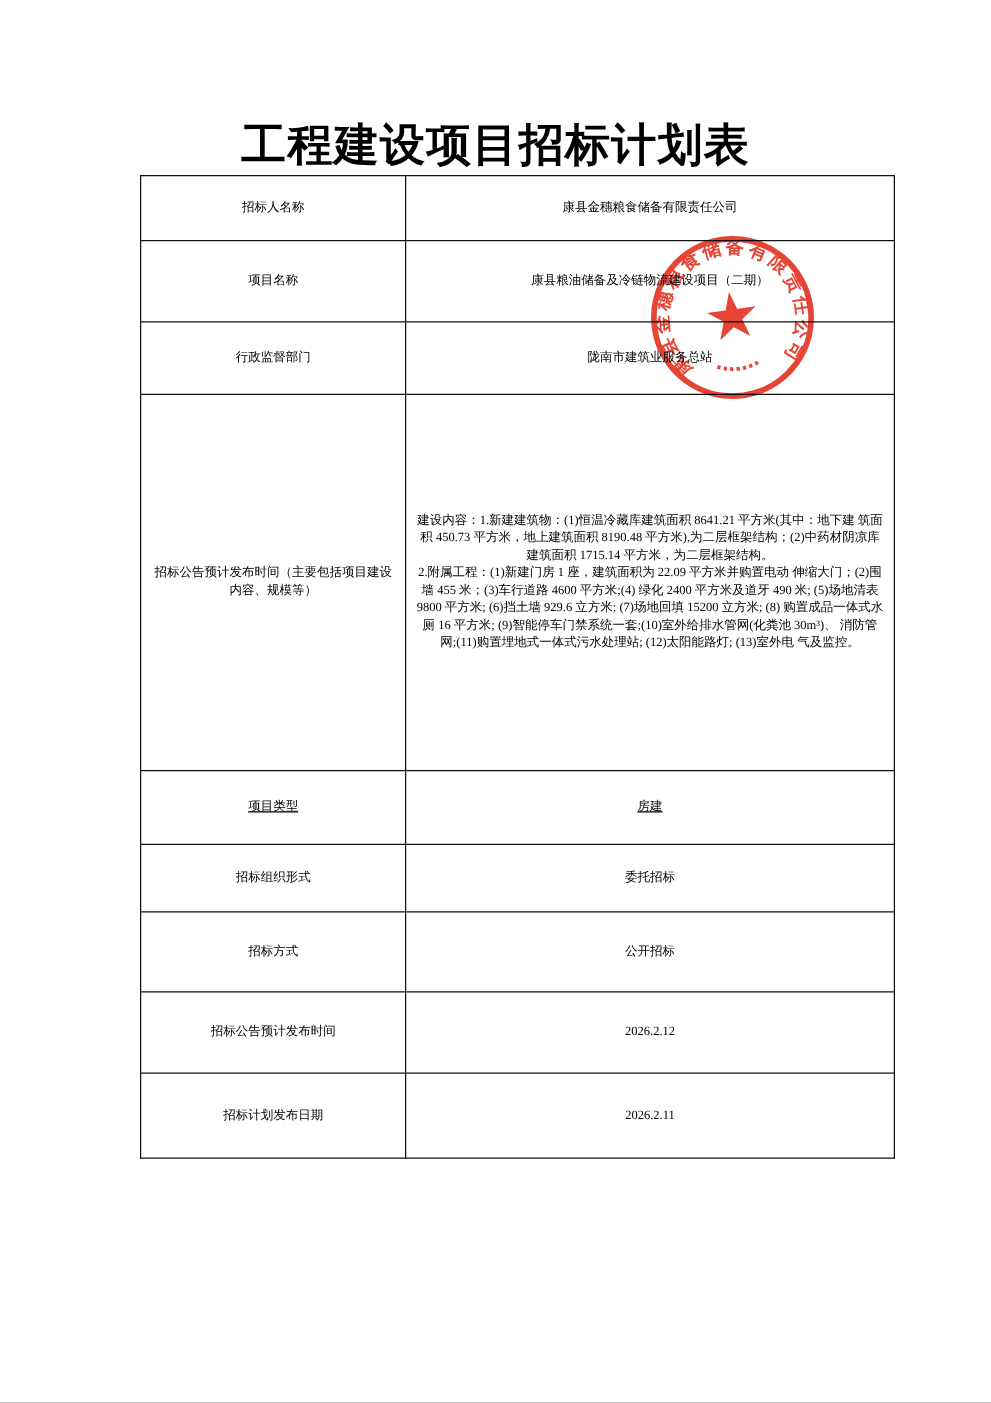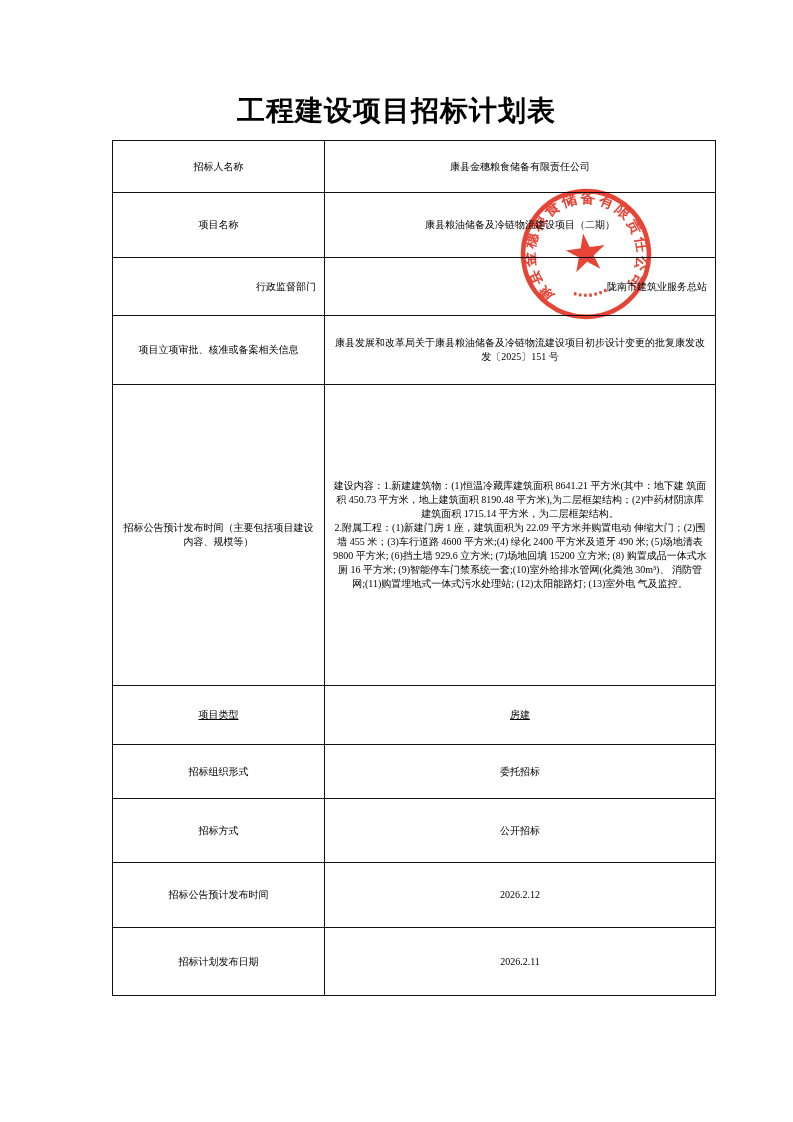--- a/index.html
+++ b/index.html
@@ -11,21 +11,21 @@
     overflow:hidden;
     font-family:"Liberation Serif","DejaVu Serif",serif;
     color:#000;
   }
   .doc-title{
     position:absolute;
     left:0;top:92px;width:793px;
     text-align:center;
     font-family:"Liberation Sans","DejaVu Sans",sans-serif;
     font-weight:bold;
-    font-size:28px;
+    font-size:36px;
     letter-spacing:1px;
   }
   table.plan{
     position:absolute;
     left:112px;top:140px;
     width:569px;
     border-collapse:collapse;
     table-layout:fixed;
     font-size:10px;
   }
@@ -33,21 +33,21 @@
     border:1.5px solid #111;
     padding:4px 8px;
     vertical-align:middle;
     text-align:center;
     line-height:1.4;
   }
   td.lbl{width:195px;}
   td.val{width:374px;}
   tr.r0 td{height:43px;}
   tr.r1 td{height:56px;}
-  tr.r2 td{height:49px;text-align:right;}
+  tr.r2 td{height:49px;}
   tr.r3 td{height:60px;}
   tr.r4 td{height:292px;}
   tr.r5 td{height:50px;text-decoration:underline;}
   tr.r6 td{height:52px;}
   tr.r7 td{height:45px;}
   tr.r8 td{height:55px;}
   tr.r9 td{height:56px;}
   tr.r10 td{height:59px;}
   td.val-long{
     text-align:left;
@@ -80,24 +80,20 @@
         <td class="val">康县金穗粮食储备有限责任公司</td>
       </tr>
       <tr class="r1">
         <td class="lbl">项目名称</td>
         <td class="val">康县粮油储备及冷链物流建设项目（二期）</td>
       </tr>
       <tr class="r2">
         <td class="lbl">行政监督部门</td>
         <td class="val">陇南市建筑业服务总站</td>
       </tr>
-      <tr class="r3">
-        <td class="lbl">项目立项审批、核准或备案相关信息</td>
-        <td class="val">康县发展和改革局关于康县粮油储备及冷链物流建设项目初步设计变更的批复康发改发〔2025〕151 号</td>
-      </tr>
       <tr class="r4">
         <td class="lbl">招标公告预计发布时间（主要包括项目建设内容、规模等）</td>
         <td class="val val-long">建设内容：1.新建建筑物：(1)恒温冷藏库建筑面积 8641.21 平方米(其中：地下建 筑面积 450.73 平方米，地上建筑面积 8190.48 平方米),为二层框架结构；(2)中药材阴凉库建筑面积 1715.14 平方米，为二层框架结构。
 2.附属工程：(1)新建门房 1 座，建筑面积为 22.09 平方米并购置电动 伸缩大门；(2)围墙 455 米；(3)车行道路 4600 平方米;(4) 绿化 2400 平方米及道牙 490 米; (5)场地清表 9800 平方米; (6)挡土墙 929.6 立方米; (7)场地回填 15200 立方米; (8) 购置成品一体式水厕 16 平方米; (9)智能停车门禁系统一套;(10)室外给排水管网(化粪池 30m³)、 消防管网;(11)购置埋地式一体式污水处理站; (12)太阳能路灯; (13)室外电 气及监控。</td>
       </tr>
       <tr class="r5">
         <td class="lbl">项目类型</td>
         <td class="val">房建</td>
       </tr>
       <tr class="r7">

